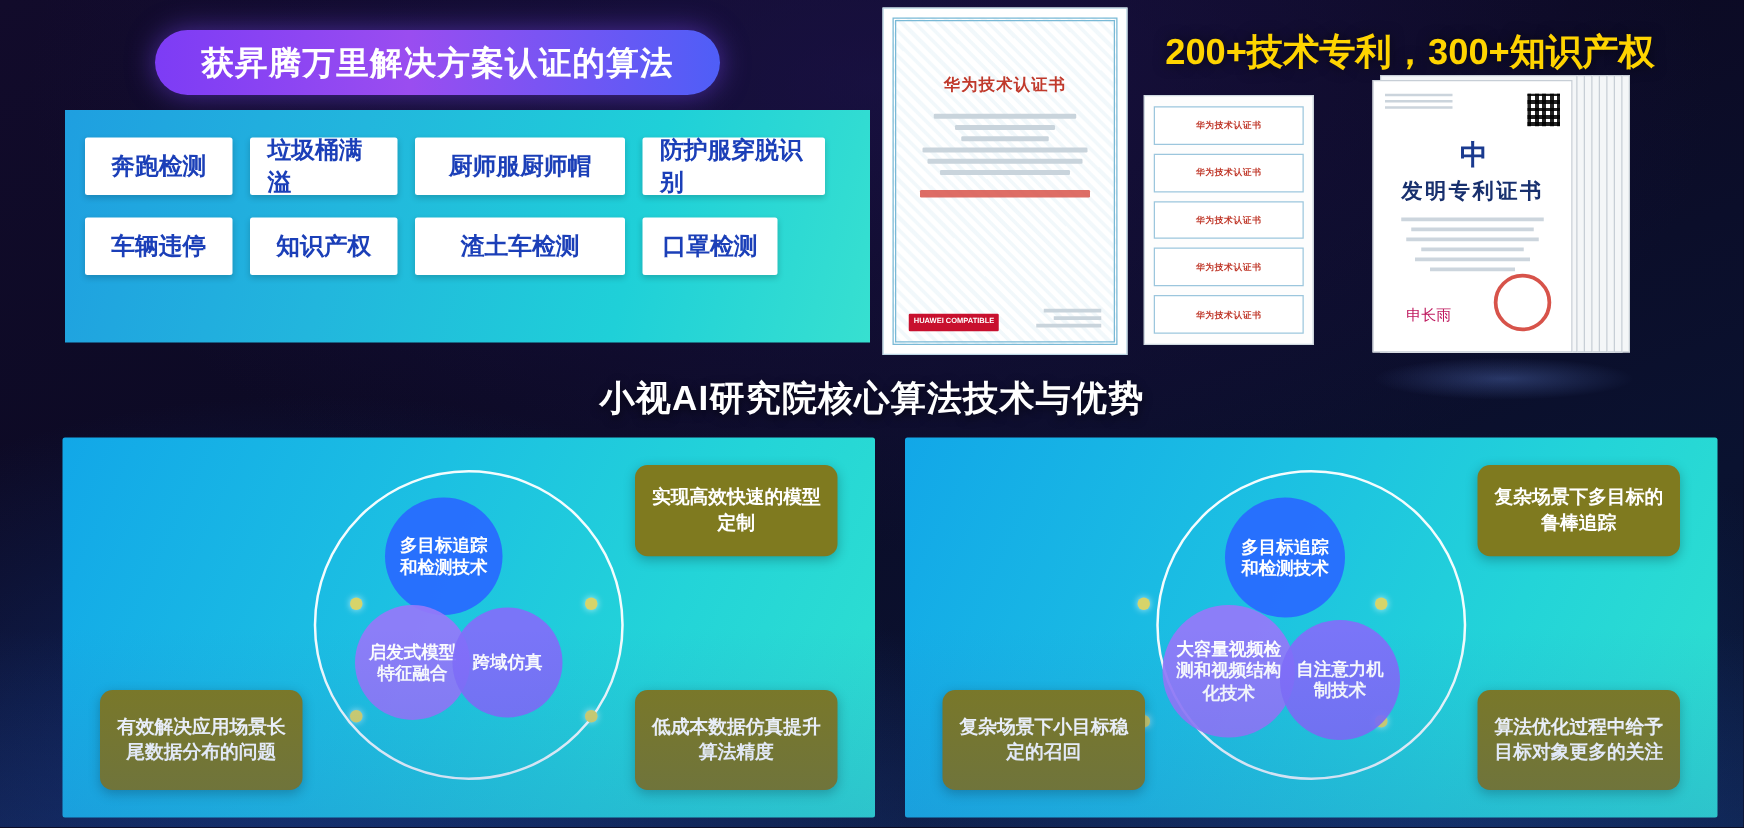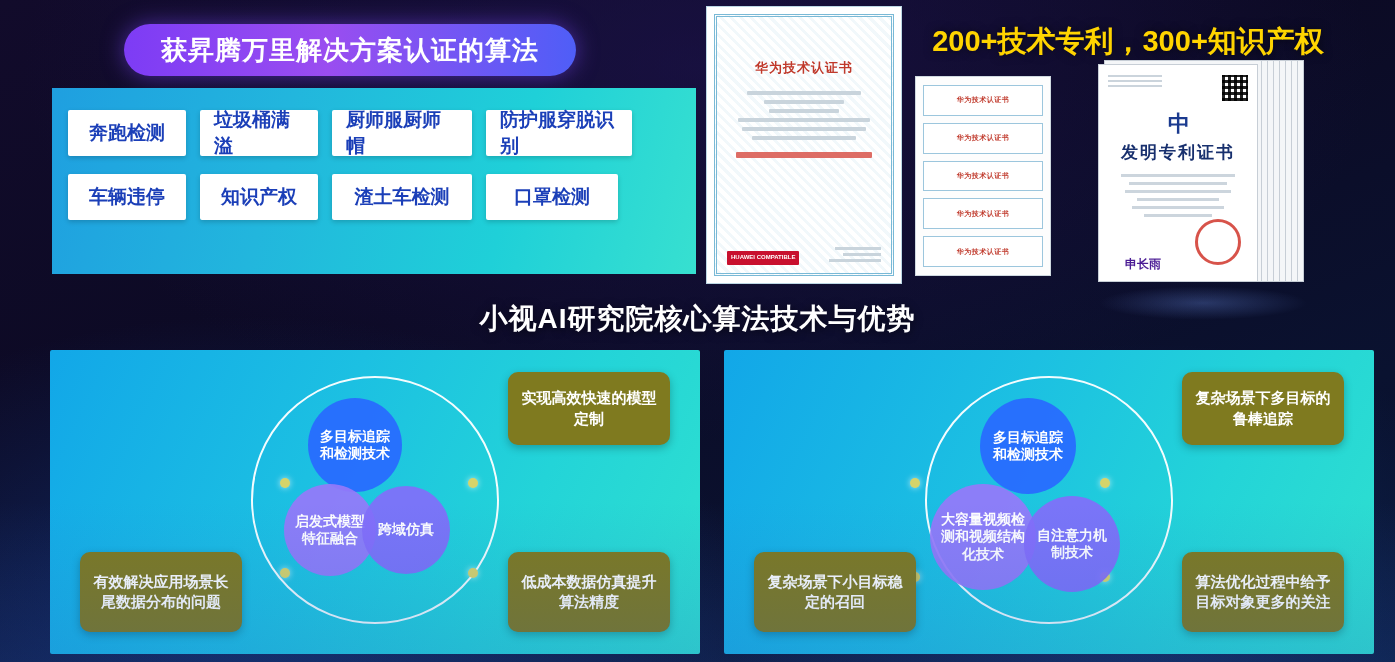--- a/index.html
+++ b/index.html
@@ -53,23 +53,23 @@
     font-size: 19px; font-weight: bold;
     display: flex; align-items: center; justify-content: center;
     padding: 0 14px;
     border-radius: 2px;
     box-shadow: 0 2px 5px rgba(0,0,0,0.18);
   }
   .algo-row { display: flex; gap: 14px; width: 100%; }
   .algo-row + .algo-row { margin-top: 18px; }
   .algo-tag.w1 { width: 118px; }
   .algo-tag.w2 { width: 118px; }
-  .algo-tag.w3 { width: 140px; font-family: Liberation Serif, serif; }
+  .algo-tag.w3 { width: 168px; font-family: Liberation Serif, serif; }
   .algo-tag.w4 { width: 146px; }
-  .algo-tag.w5 { width: 132px; }
+  .algo-tag.w5 { width: 108px; }
 
   
   .patent-headline {
     position: absolute; left: 918px; top: 22px;
     width: 420px; text-align: center;
     color: #ffd400; font-size: 29px; font-weight: bold;
     text-shadow: 0 0 10px rgba(0,0,0,0.6);
   }
 
   
@@ -166,22 +166,22 @@
   .pf-title { color: #18306e; font-size: 17px; font-weight: bold; letter-spacing: 2px; }
   .pf-lines { margin-top: 10px; }
   .pf-lines div { height: 3px; background: #ccd5dd; margin: 5px auto; }
   .pl1{width:82%}.pl2{width:70%}.pl3{width:76%}.pl4{width:58%}.pl5{width:66%}.pl6{width:48%}
   .pf-seal {
     position: absolute; right: 16px; bottom: 16px;
     width: 46px; height: 46px; border: 3px solid #d0352a; border-radius: 50%;
     opacity: .85;
   }
   .pf-sign {
-    position: absolute; left: 26px; bottom: 8px;
-    color: #4c1d95; font-size: 12px; font-weight: bold;
+    position: absolute; left: 26px; bottom: 20px;
+    color: #be185d; font-size: 12px; font-weight: normal;
   }
   .patent-glow {
     position: absolute; left: 1098px; top: 286px; width: 210px; height: 34px;
     background: radial-gradient(ellipse at center, rgba(120,160,255,0.28), rgba(0,0,0,0) 70%);
   }
 
   
   .section-title {
     position: absolute; left: 0; right: 0; top: 300px;
     text-align: center;

